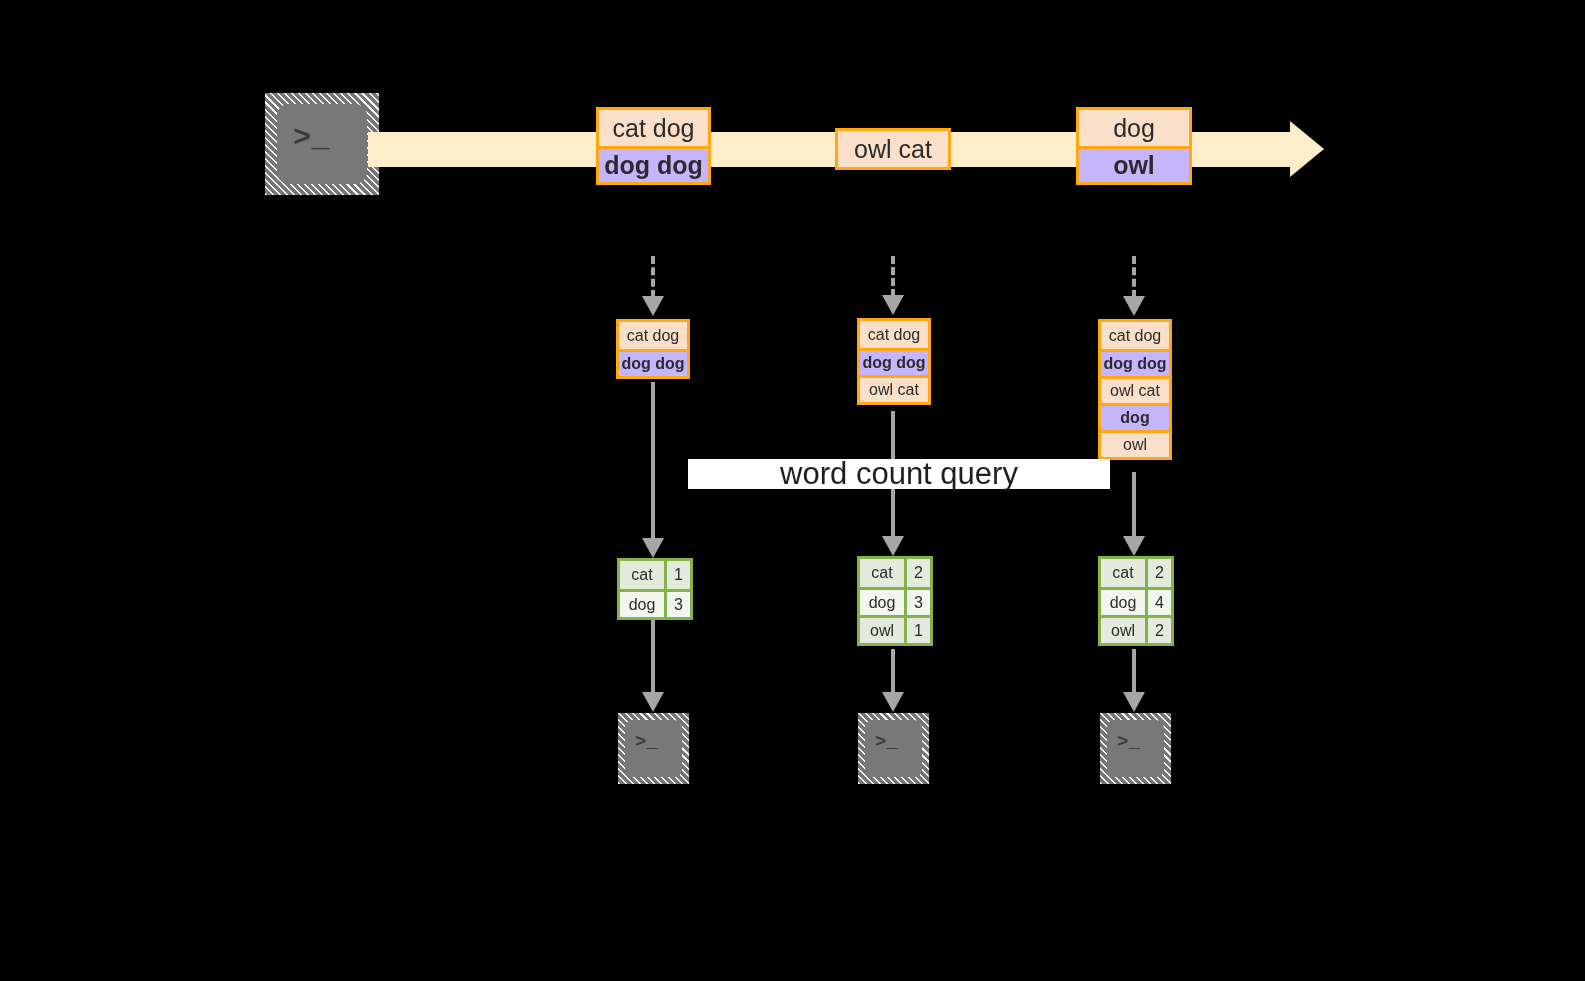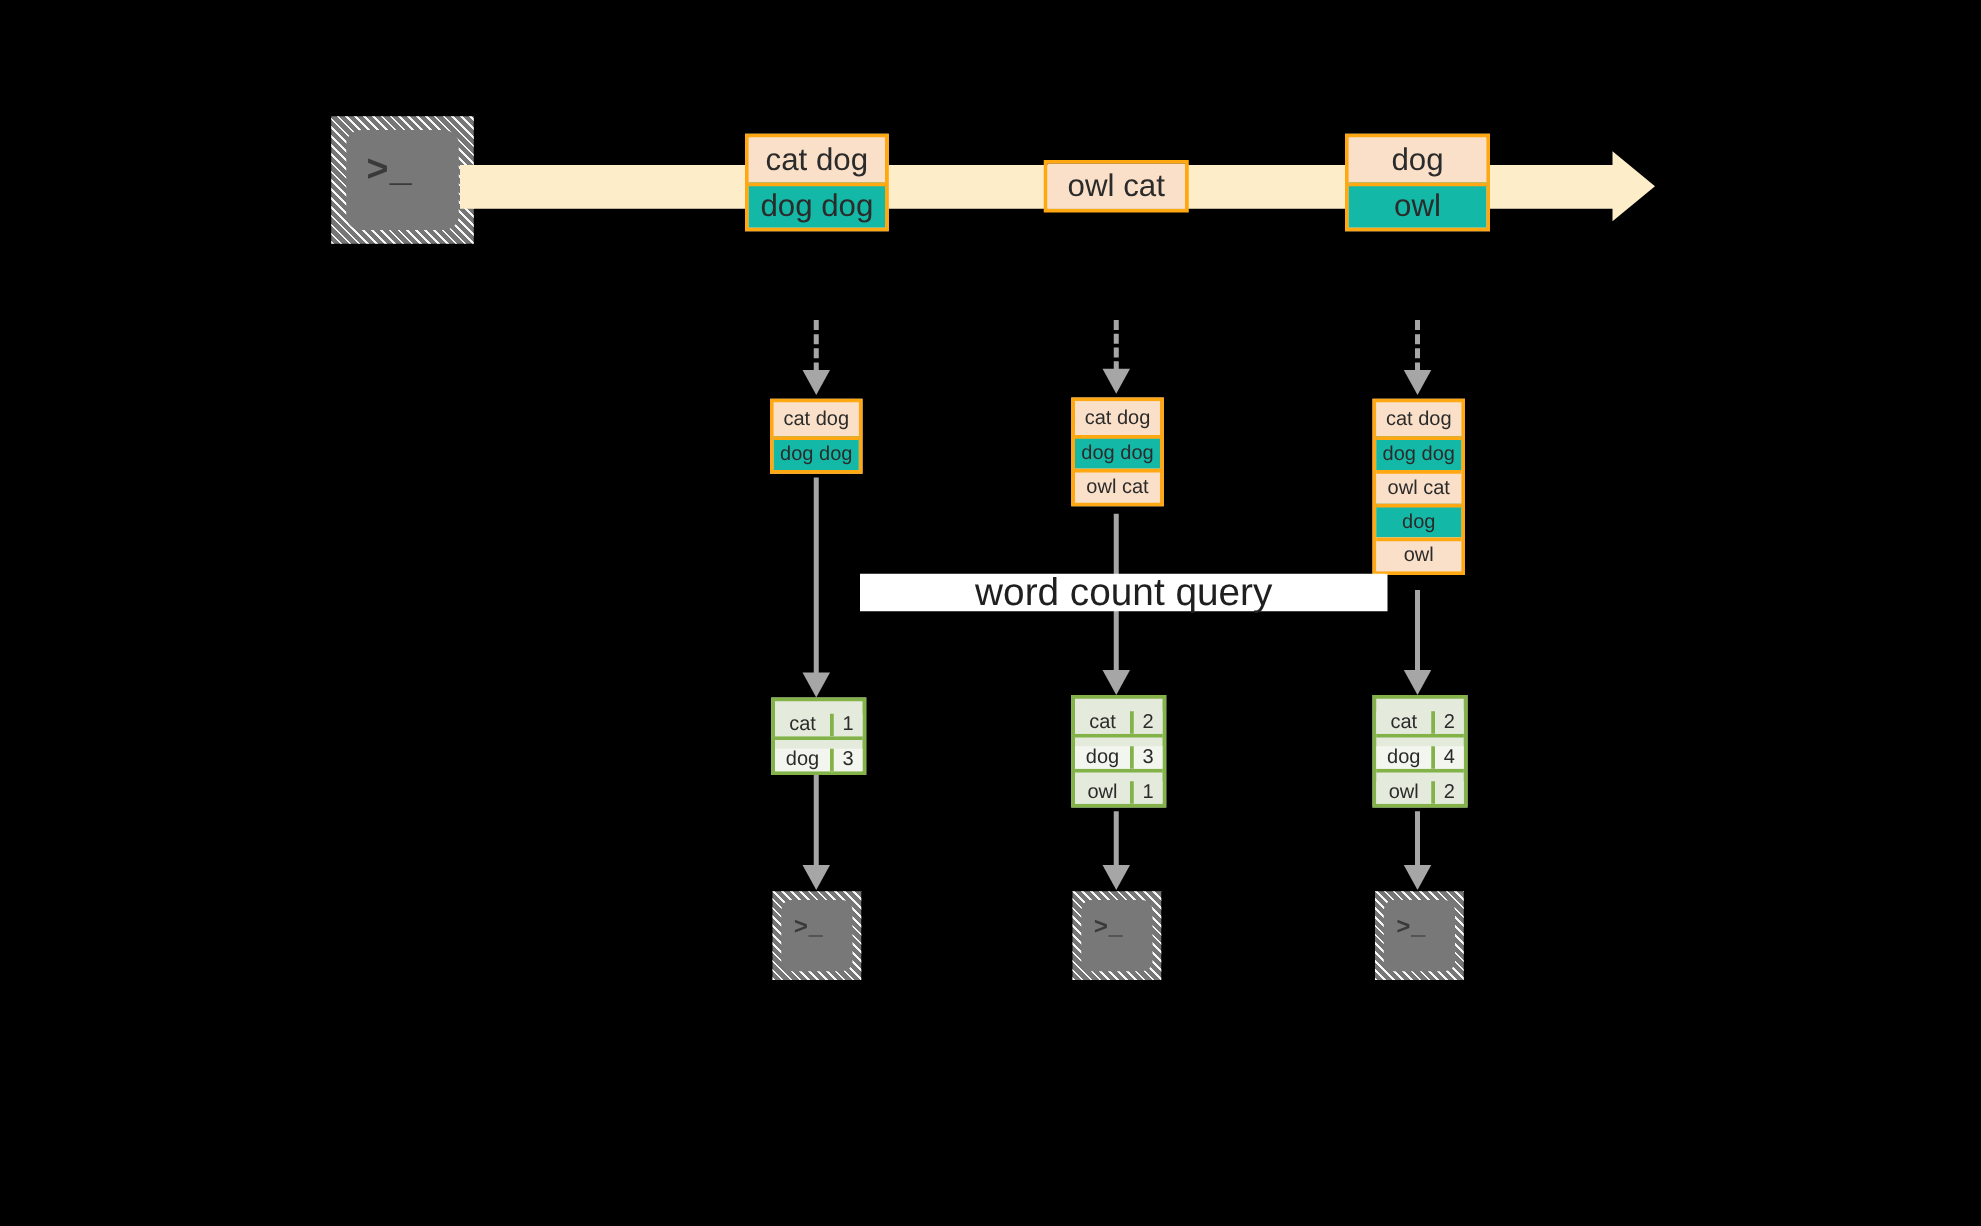--- a/index.html
+++ b/index.html
@@ -65,40 +65,39 @@
   }
   .erow {
     box-sizing: border-box;
     display: flex;
     align-items: center;
     justify-content: center;
     color: #2b2b2b;
     white-space: nowrap;
   }
   .erow.dark  { background: #fae0c8; }
-  .erow.light { background: #14b8a6; }
+  .erow.light { background: #c4b5fd; font-weight: bold; }
   .erow + .erow { border-top: 3px solid #ffa812; }
 
   
   .ebox.big .erow { height: 36px; font-size: 25px; }
   
   .ebox.small .erow { height: 27px; font-size: 16px; }
 
   
   .gbox {
     position: absolute;
     border: 3px solid #82b248;
     box-sizing: border-box;
     background: #e4ebdc;
   }
   .grow {
     display: flex;
     box-sizing: border-box;
     height: 28px;
-    align-items: flex-end;
   }
   .grow + .grow { border-top: 3px solid #82b248; }
   .gcell {
     box-sizing: border-box;
     display: flex;
     align-items: center;
     justify-content: center;
     font-size: 16px;
     color: #2b2b2b;
     white-space: nowrap;

